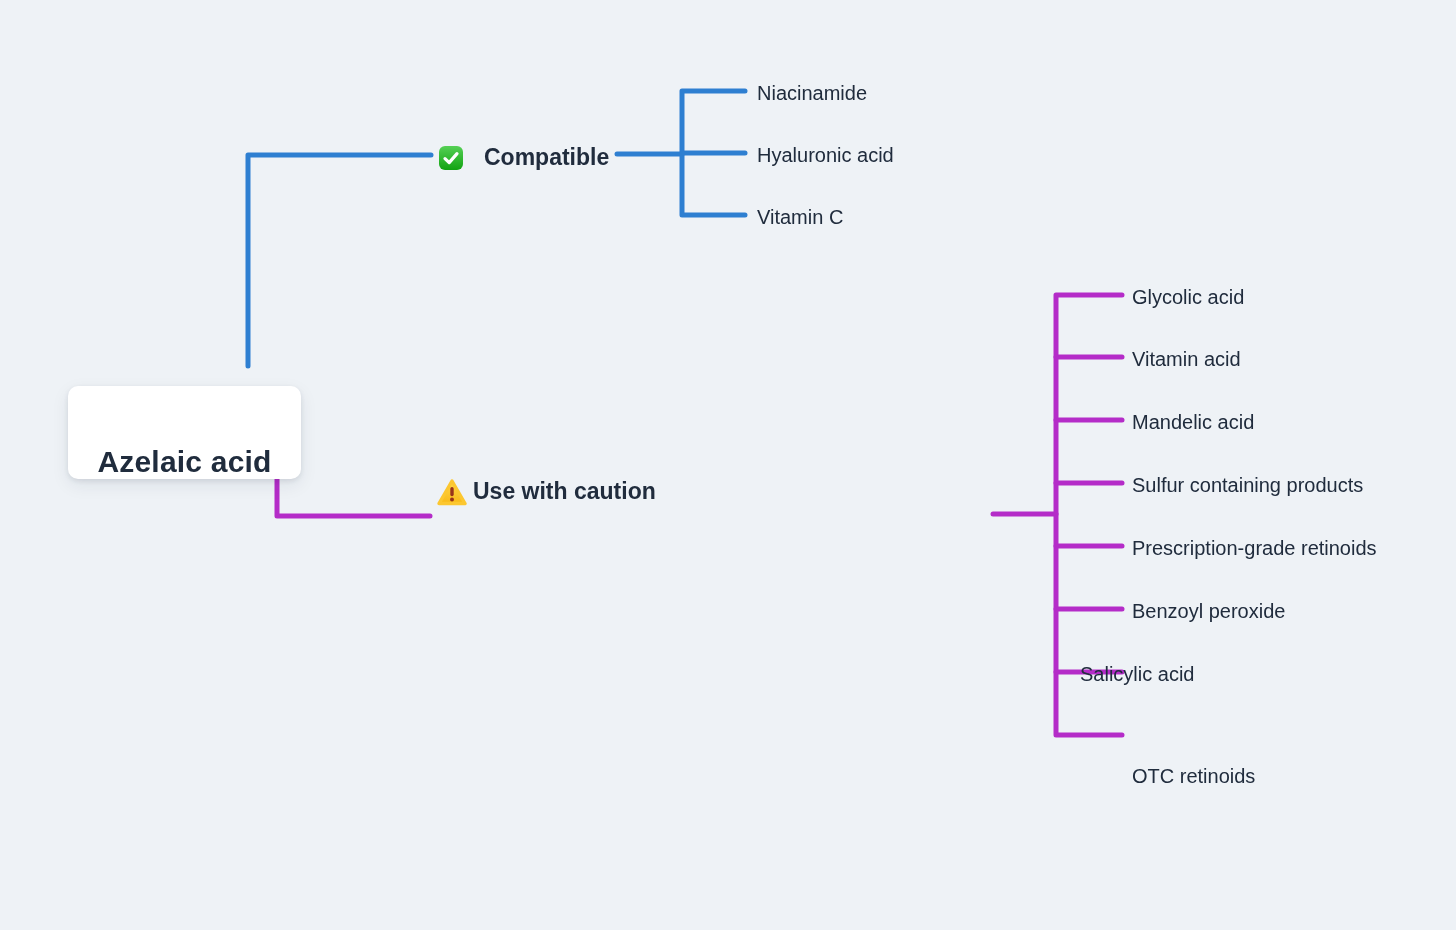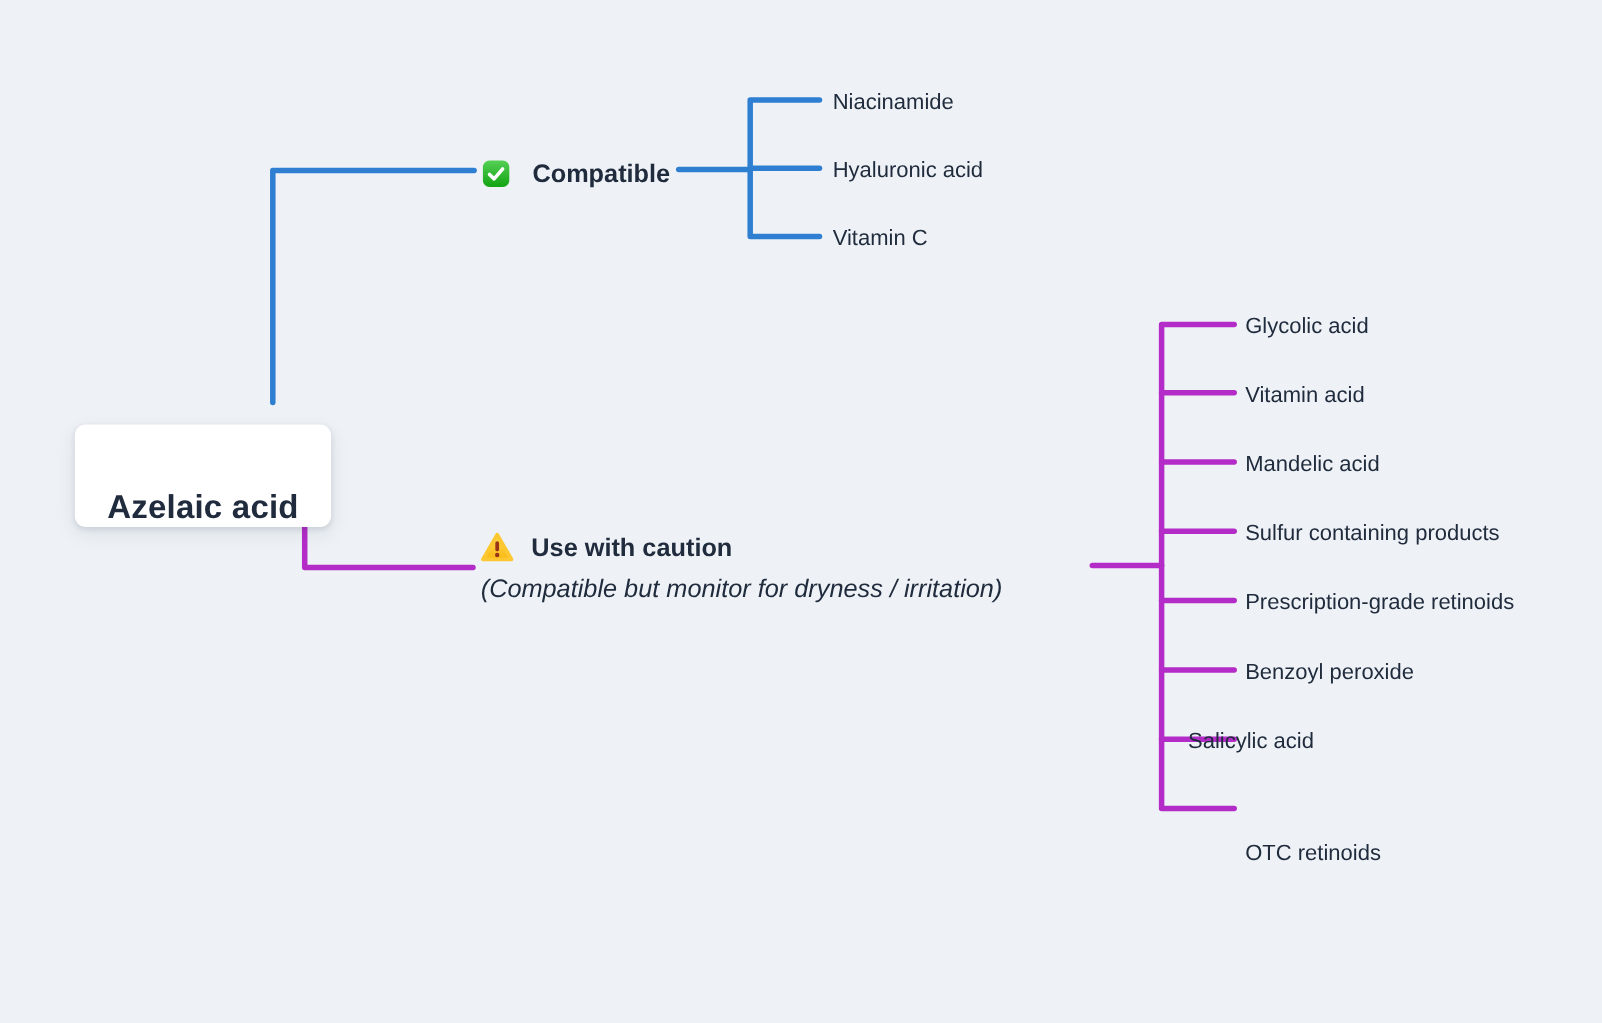--- a/index.html
+++ b/index.html
@@ -18,21 +18,21 @@
   .node{position:absolute;display:flex;align-items:flex-end;white-space:nowrap}
   .root-node{
     left:68px;top:366px;width:233px;height:93px;justify-content:center;
     background:var(--node_bg,#ffffff);border-radius:10px;
     box-shadow:0 2px 5px rgba(25,39,61,.10),0 6px 18px rgba(25,39,61,.08);
     font-size:30px;font-weight:600;letter-spacing:.2px;margin-top:20px;
   }
   .branch-label{font-size:23px;font-weight:600;gap:20px}
   .child-label{font-size:20px;font-weight:400;height:28px}
   .caution-block{position:absolute;left:437px;top:478px}
-  .caution-line1{display:flex;align-items:center;gap:16px;height:38px;font-size:23px;font-weight:600}
+  .caution-line1{display:flex;gap:6px;height:38px;font-size:23px;font-weight:600}
   .caution-line2{display:flex;align-items:center;height:38px;font-size:23px;font-style:italic;font-weight:400}
   .icon{display:inline-flex;line-height:0}
 </style>
 </head>
 <body>
 
 <div class="canvas">
 
   <svg class="edges" width="1456" height="930" viewBox="0 0 1456 930">
 
@@ -92,23 +92,20 @@
               <stop offset="1" stop-color="#f9b916"></stop>
             </linearGradient>
           </defs>
           <path d="M15 3 L28 25.5 L2 25.5 Z" fill="url(#gwarn)" stroke="#fcc730" stroke-width="3.4" stroke-linejoin="round"></path>
           <rect x="13.3" y="9" width="3.4" height="9.2" rx="1.7" fill="#99331a"></rect>
           <circle cx="15" cy="21.6" r="2" fill="#99331a"></circle>
         </svg>
       </span>
       <span>Use with caution</span>
     </div>
-    <div class="caution-line2">
-      <span>(Compatible but monitor for dryness / irritation)</span>
-    </div>
   </div>
 
   <div class="node child-label" style="left:1132px;top:281px">
     <span>Glycolic acid</span>
   </div>
   <div class="node child-label" style="left:1132px;top:343px">
     <span>Vitamin acid</span>
   </div>
   <div class="node child-label" style="left:1132px;top:406px">
     <span>Mandelic acid</span>

